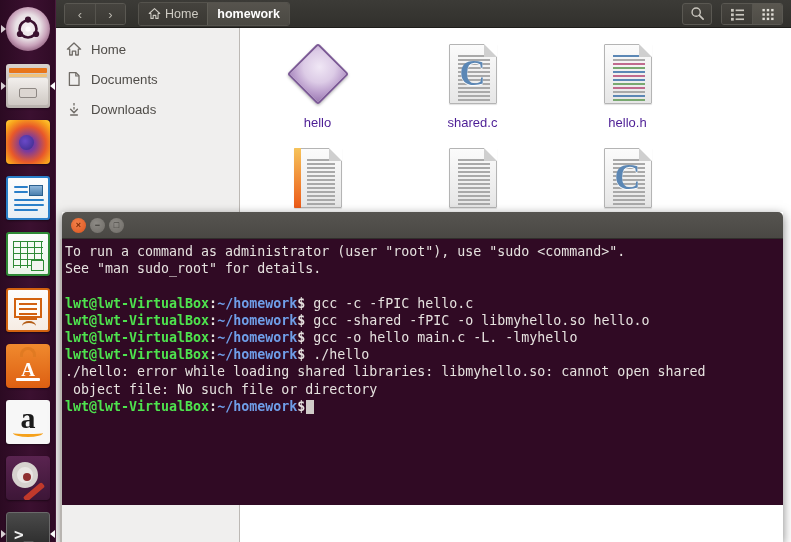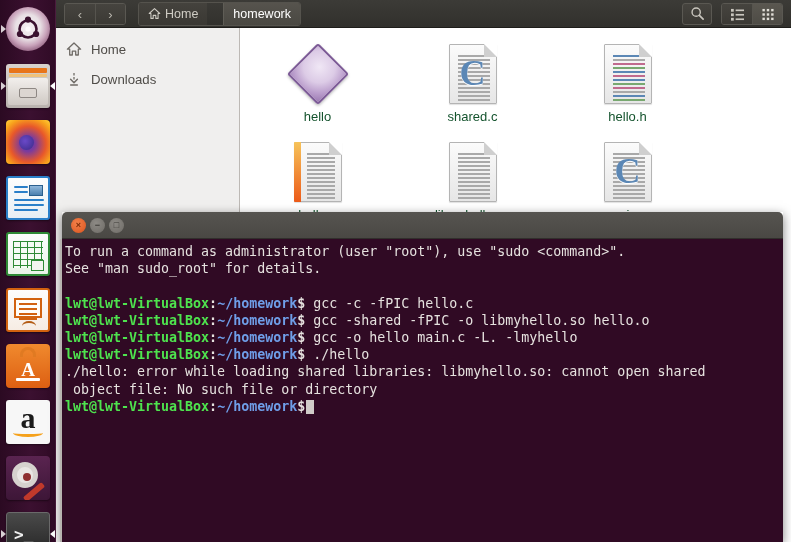--- a/index.html
+++ b/index.html
@@ -128,23 +128,22 @@
     border: 1px solid #55534d; border-radius: 3px; overflow: hidden;
   }
   .crumb {
     display: flex; align-items: center; gap: 4px;
     padding: 0 9px; height: 22px;
     color: #cfccc4; font-size: 12.5px;
     background: linear-gradient(#44423d, #3a3833);
   }
   .crumb.active {
     background: linear-gradient(#56534d, #4a4842);
-    color: #ffffff; font-weight: normal;
+    color: #ffffff; font-weight: bold;
     border-left: 1px solid #5f5d56;
-    margin-left: 16px;
   }
 
   .hdr-right { margin-left: auto; display: flex; align-items: center; margin-right: 8px; gap: 9px; }
   .hdr-btn {
     width: 30px; height: 22px; border: 1px solid #5a5852; border-radius: 3px;
     background: linear-gradient(#46443f, #3a3833);
     display: flex; align-items: center; justify-content: center; color: #c4c1b9;
   }
   .view-group { display: flex; border: 1px solid #5a5852; border-radius: 3px; overflow: hidden; height: 22px; }
   .view-btn {
@@ -163,21 +162,21 @@
   .place {
     display: flex; align-items: center; gap: 9px;
     height: 30px; padding-left: 9px;
     color: #4f4c48; font-size: 13.2px;
   }
   .place .p-ic { width: 17px; height: 17px; display:flex; align-items:center; justify-content:center; color:#706c67; }
 
   .files-area { flex: 1; background: #ffffff; position: relative; padding: 10px 0 0 0; }
   .file-row { display: flex; }
   .file-cell { width: 155px; padding-top: 6px; display: flex; flex-direction: column; align-items: center; }
-  .file-label { margin-top: 5px; font-size: 13px; color: #14532d; }
+  .file-label { margin-top: 11px; font-size: 13px; color: #4c1d95; }
 
   
   .doc {
     width: 48px; height: 60px; position: relative;
     background: linear-gradient(#fbfbfb, #e6e6e6);
     border: 1px solid #b4b4b4;
     border-radius: 1px;
     box-shadow: 0 1px 1px rgba(0,0,0,.12);
   }
   .doc::after {
@@ -226,21 +225,21 @@
   .tbtn { width: 15px; height: 15px; border-radius: 50%; margin-right: 4px;
           display:flex; align-items:center; justify-content:center;
           font-size: 9px; font-weight: bold; color: #4a3020; }
   .tbtn.close { background: radial-gradient(circle at 40% 35%, #f4814a, #d9531e); color:#7c2c08; }
   .tbtn.min   { background: radial-gradient(circle at 40% 35%, #8d8a85, #6e6b66); color:#3b3935; }
   .tbtn.max   { background: radial-gradient(circle at 40% 35%, #8d8a85, #6e6b66); color:#3b3935; }
   .term-title-text {
     margin-left: 12px; color: #ffffff; font-size: 13px; font-weight: bold;
   }
   .term-body {
-    width: 721px; height: 303px;
+    width: 721px; height: 266px;
     background: #300a24;
     padding: 4px 0 0 3px;
     font-family: "DejaVu Sans Mono", monospace;
     font-size: 13.3px; line-height: 17.2px;
     color: #e6e2df;
     overflow: hidden;
     white-space: pre;
   }
   .term-line { white-space: pre; }
   .tk-user { color: #4ee44e; font-weight: bold; }
@@ -420,20 +419,29 @@
         <div class="place">
           <span class="p-ic">
             <svg width="16" height="16" viewBox="0 0 16 16">
               <path d="M8 2 L14.6 8.2 H12.3 V14 H9.7 V10.2 H6.3 V14 H3.7 V8.2 H1.4 Z" fill="none" stroke="#6f6b66" stroke-width="1.3" stroke-linejoin="round"></path>
             </svg>
           </span>
           <span>Home</span>
         </div>
 
 
+        <div class="place">
+          <span class="p-ic">
+            <svg width="16" height="16" viewBox="0 0 16 16">
+              <path d="M3.4 1.6 H10 L13 4.8 V14.4 H3.4 Z" fill="none" stroke="#6f6b66" stroke-width="1.3" stroke-linejoin="round"></path>
+              <path d="M9.8 1.7 V5 H12.9" fill="none" stroke="#6f6b66" stroke-width="1.2"></path>
+            </svg>
+          </span>
+          <span>Documents</span>
+        </div>
 
         <div class="place">
           <span class="p-ic">
             <svg width="16" height="16" viewBox="0 0 16 16">
               <path d="M8 2 V10.5" stroke="#6f6b66" stroke-width="1.3" stroke-dasharray="2.4 1.6"></path>
               <path d="M4.6 8.2 L8 11.8 L11.4 8.2" fill="none" stroke="#6f6b66" stroke-width="1.4" stroke-linecap="round" stroke-linejoin="round"></path>
               <path d="M4.6 14 H11.4" stroke="#6f6b66" stroke-width="1.3" stroke-linecap="round"></path>
             </svg>
           </span>
           <span>Downloads</span>

